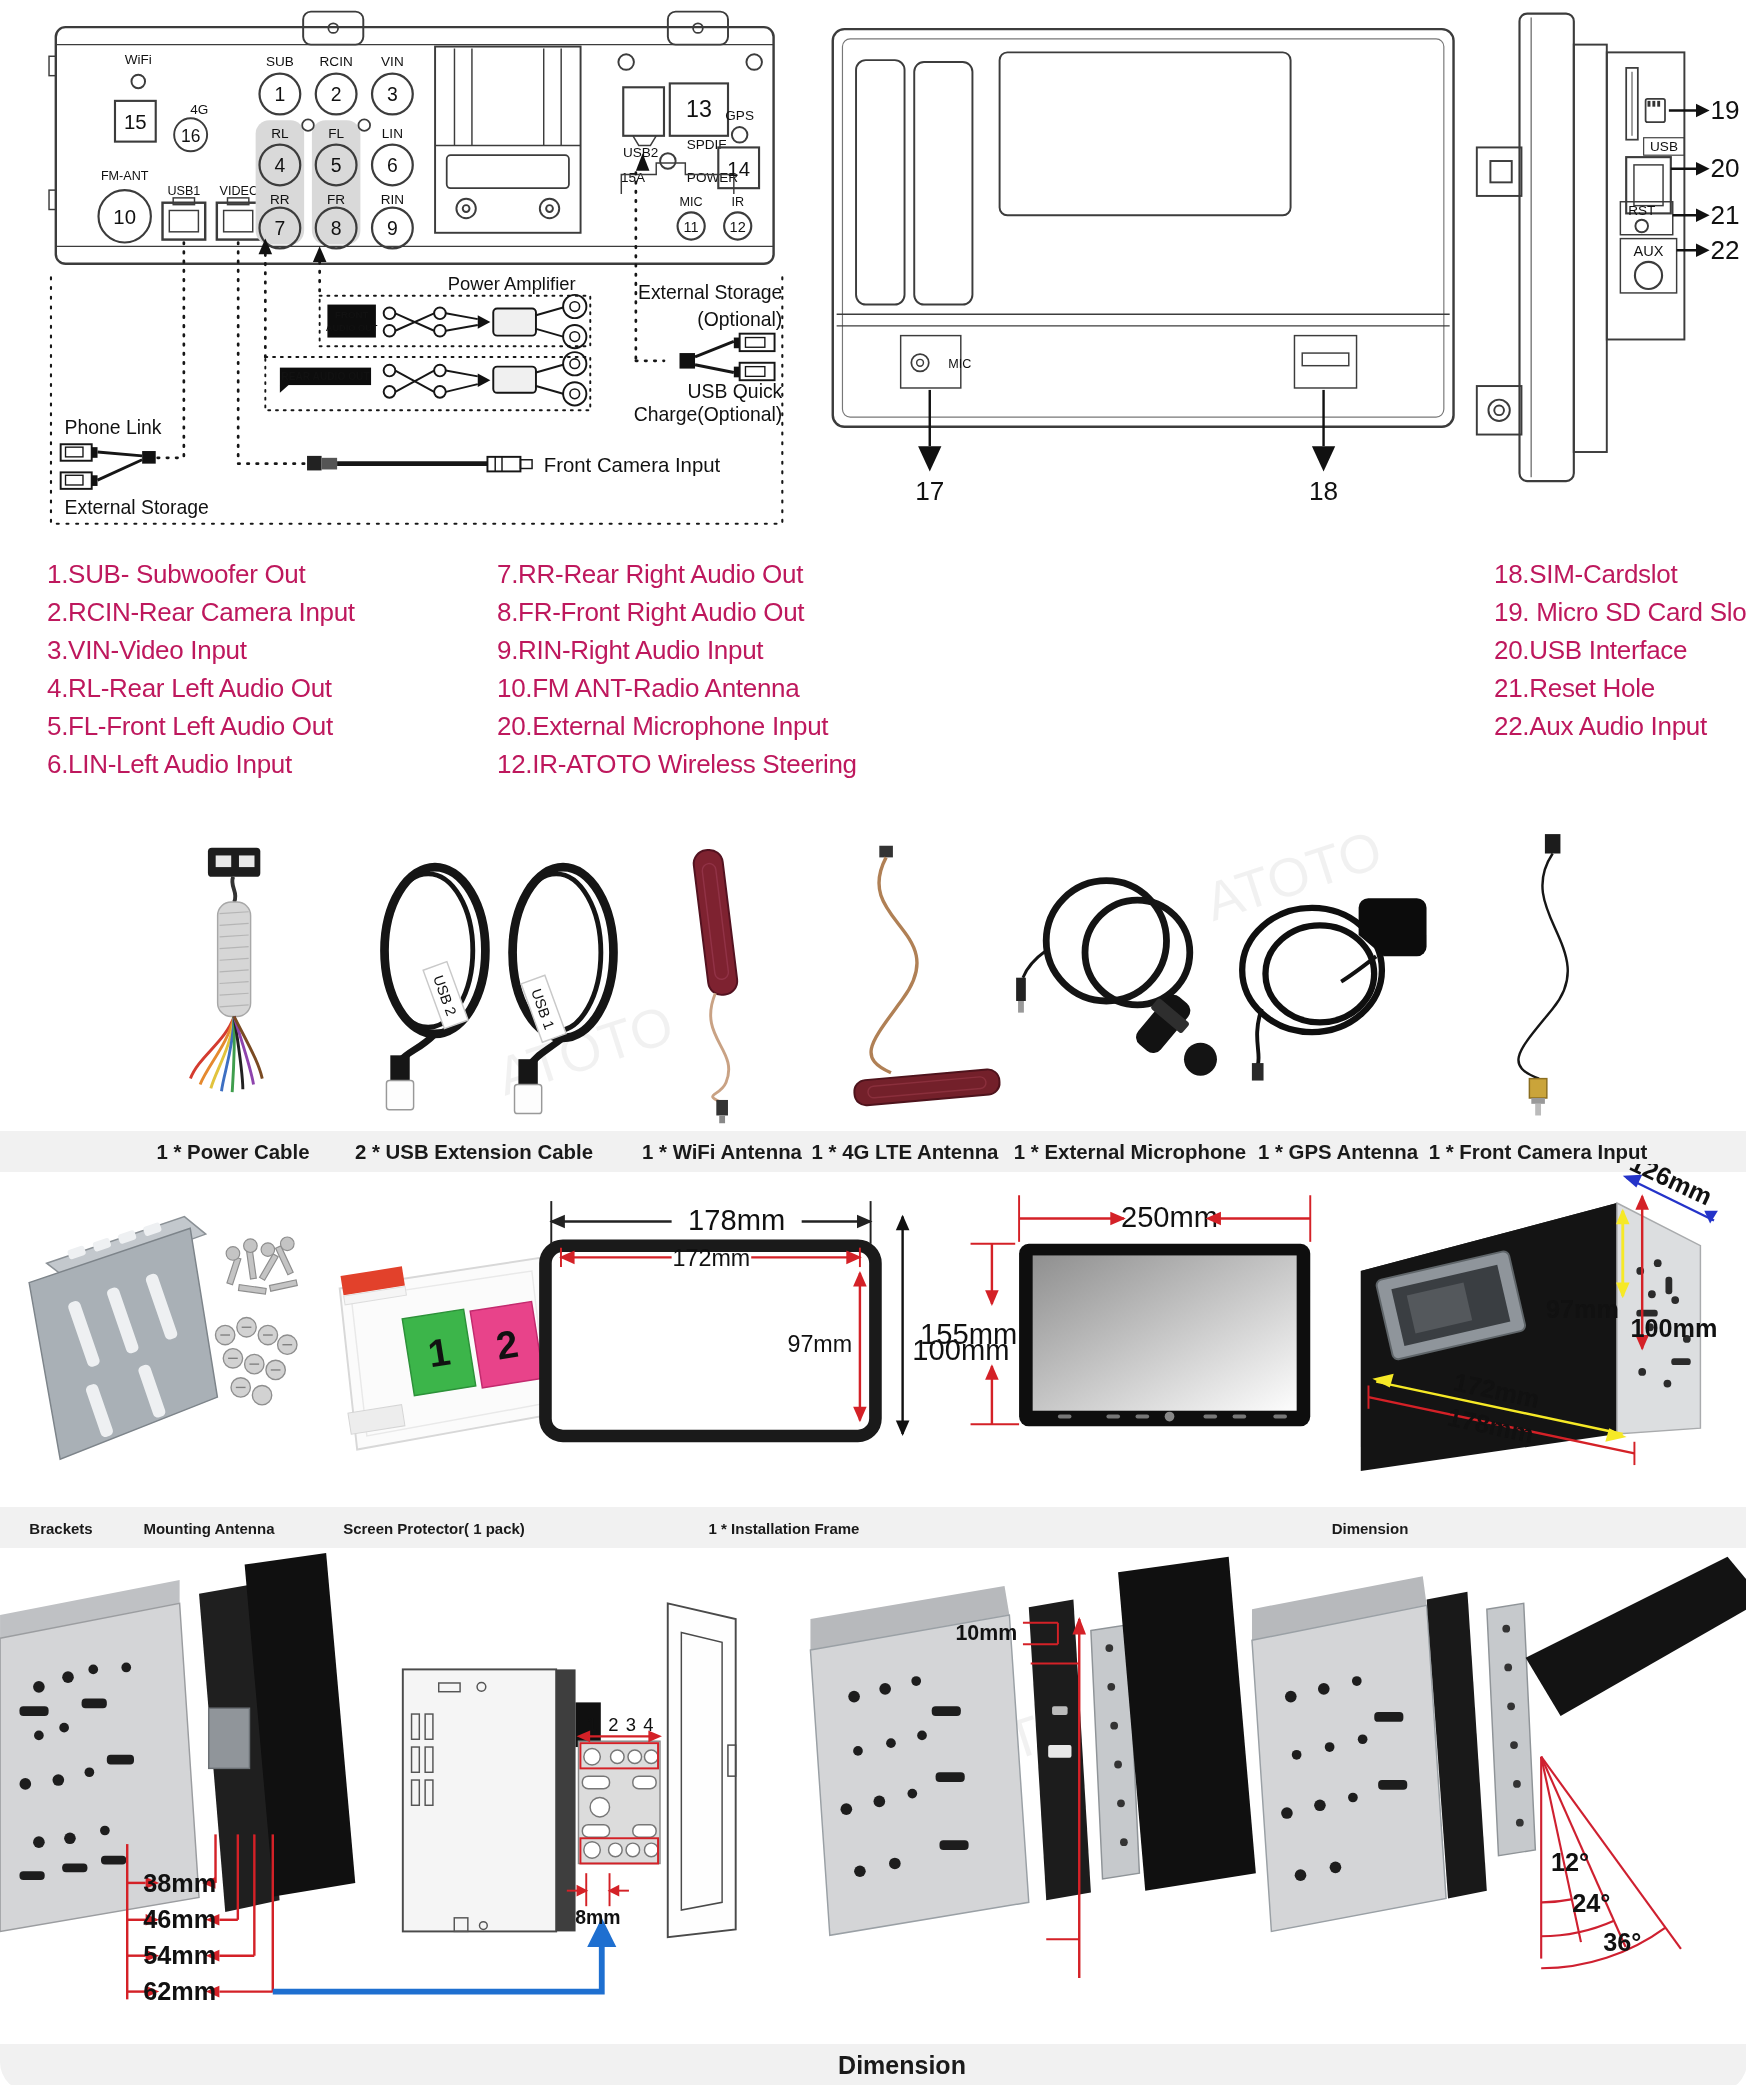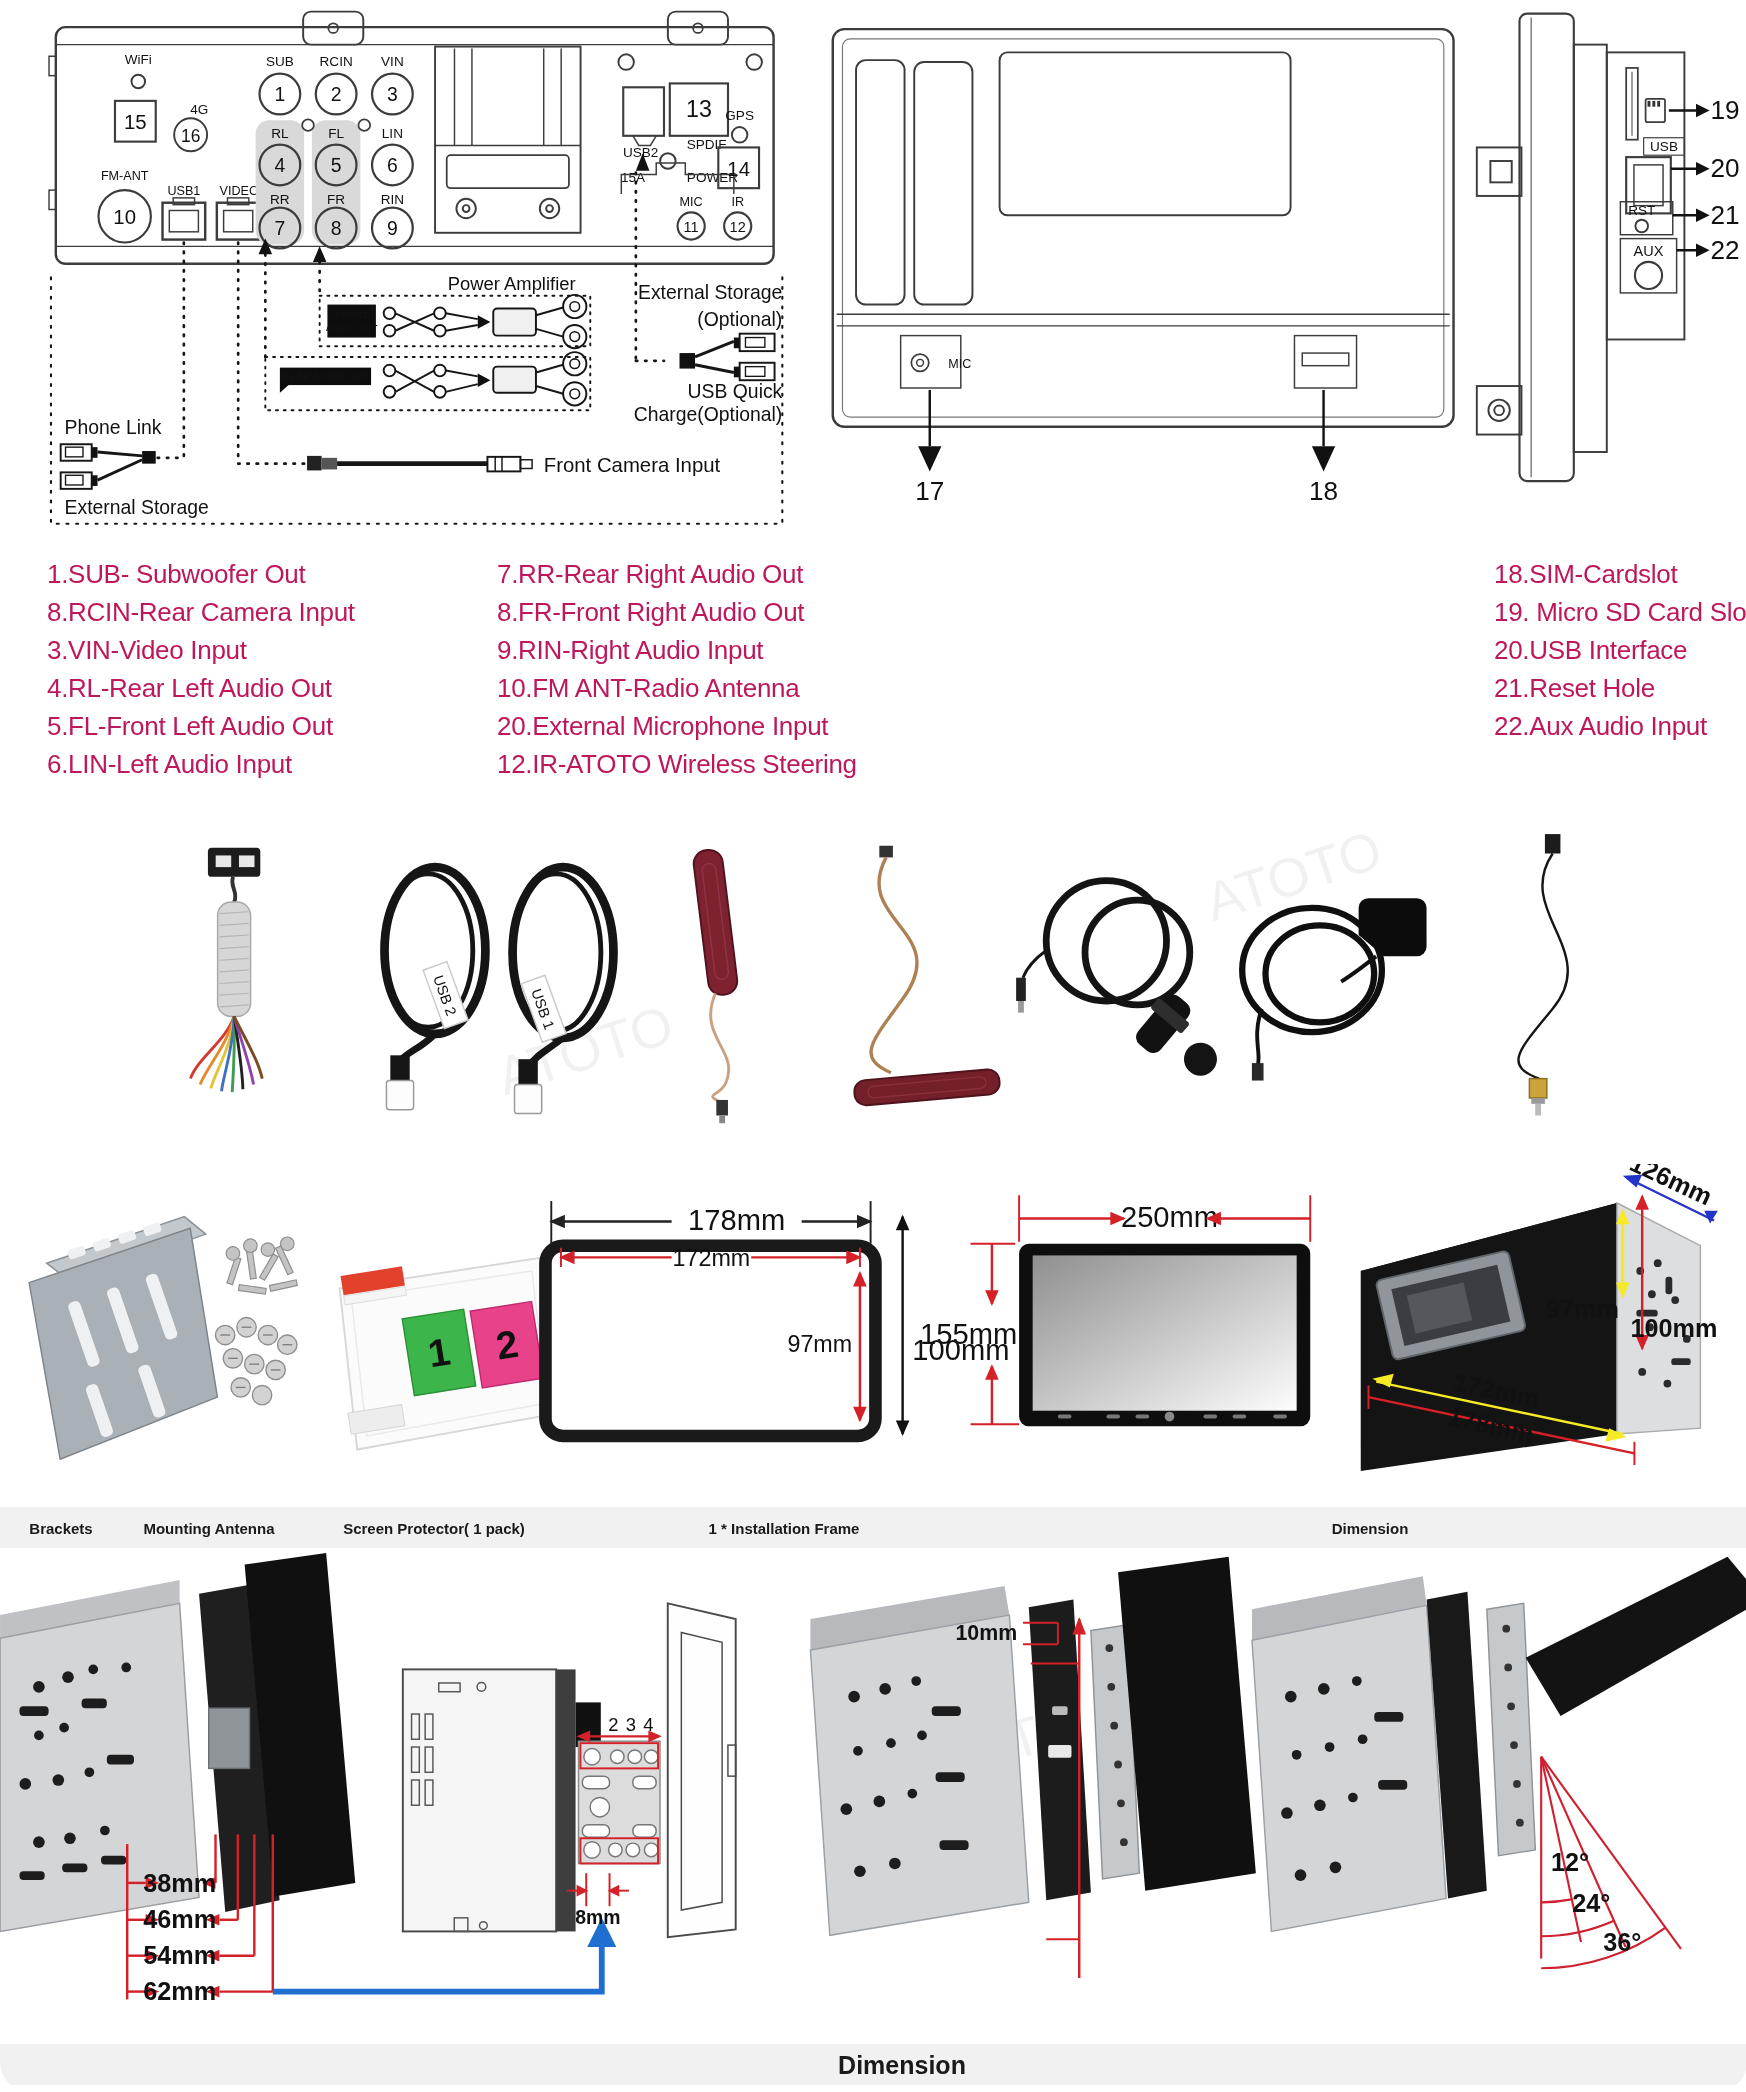--- a/index.html
+++ b/index.html
@@ -276,21 +276,21 @@
     <text x="1699" y="264" font-size="15" text-anchor="middle" stroke="none" fill="#222">AUX</text>
     <circle cx="1699" cy="284" r="14" stroke-width="2.2"></circle>
     <line x1="1728" y1="258" x2="1748" y2="258" stroke-width="2.5" stroke="#111"></line>
     <polygon points="1748,251 1748,265 1762,258" fill="#111" stroke="none"></polygon>
     <text x="1778" y="267" font-size="27" text-anchor="middle" stroke="none" fill="#111">22</text>
   </g>
 </svg>
 
 <div class="legend-col" style="left:47px">
   <div>1.SUB- Subwoofer Out</div>
-  <div>8.RCIN-Rear Camera Input</div>
+  <div>2.RCIN-Rear Camera Input</div>
   <div>3.VIN-Video Input</div>
   <div>4.RL-Rear Left Audio Out</div>
   <div>5.FL-Front Left Audio Out</div>
   <div>6.LIN-Left Audio Input</div>
 </div>
 <div class="legend-col" style="left:497px">
   <div>7.RR-Rear Right Audio Out</div>
   <div>8.FR-Front Right Audio Out</div>
   <div>9.RIN-Right Audio Input</div>
   <div>10.FM ANT-Radio Antenna</div>
@@ -402,20 +402,29 @@
 
   <g>
     <rect x="1592" y="30" width="16" height="20" fill="#1c1c1c"></rect>
     <path d="M1600,50 C1560,110 1650,150 1600,210 C1566,252 1548,268 1586,282" stroke="#161616" stroke-width="2.5" fill="none"></path>
     <rect x="1576" y="282" width="18" height="20" fill="#caa43a" stroke="#8a6d1f" stroke-width="1.5"></rect>
     <rect x="1578" y="302" width="14" height="6" fill="#999"></rect>
     <rect x="1582" y="308" width="6" height="12" fill="#bbb"></rect>
   </g>
 </svg>
 
+<div class="band small" style="top:1131px">
+  <span style="left:233px">1 * Power Cable</span>
+  <span style="left:474px">2 * USB Extension Cable</span>
+  <span style="left:722px">1 * WiFi Antenna</span>
+  <span style="left:905px">1 * 4G LTE Antenna</span>
+  <span style="left:1130px">1 * External Microphone</span>
+  <span style="left:1338px">1 * GPS Antenna</span>
+  <span style="left:1538px">1 * Front Camera Input</span>
+</div>
 
 <svg class="abs" style="left:0;top:1164px" width="1747" height="343" viewBox="0 0 1800 353">
   <defs>
     <linearGradient id="scr" x1="0" y1="0" x2="1" y2="1">
       <stop offset="0" stop-color="#8f8f8f"></stop>
           <stop offset="1" stop-color="#fdfdfd"></stop>
     </linearGradient>
   </defs>
   <text x="1180" y="200" font-size="56" fill="#888" opacity="0.05" transform="rotate(-18 1180 200)">ATOTO</text>
 

